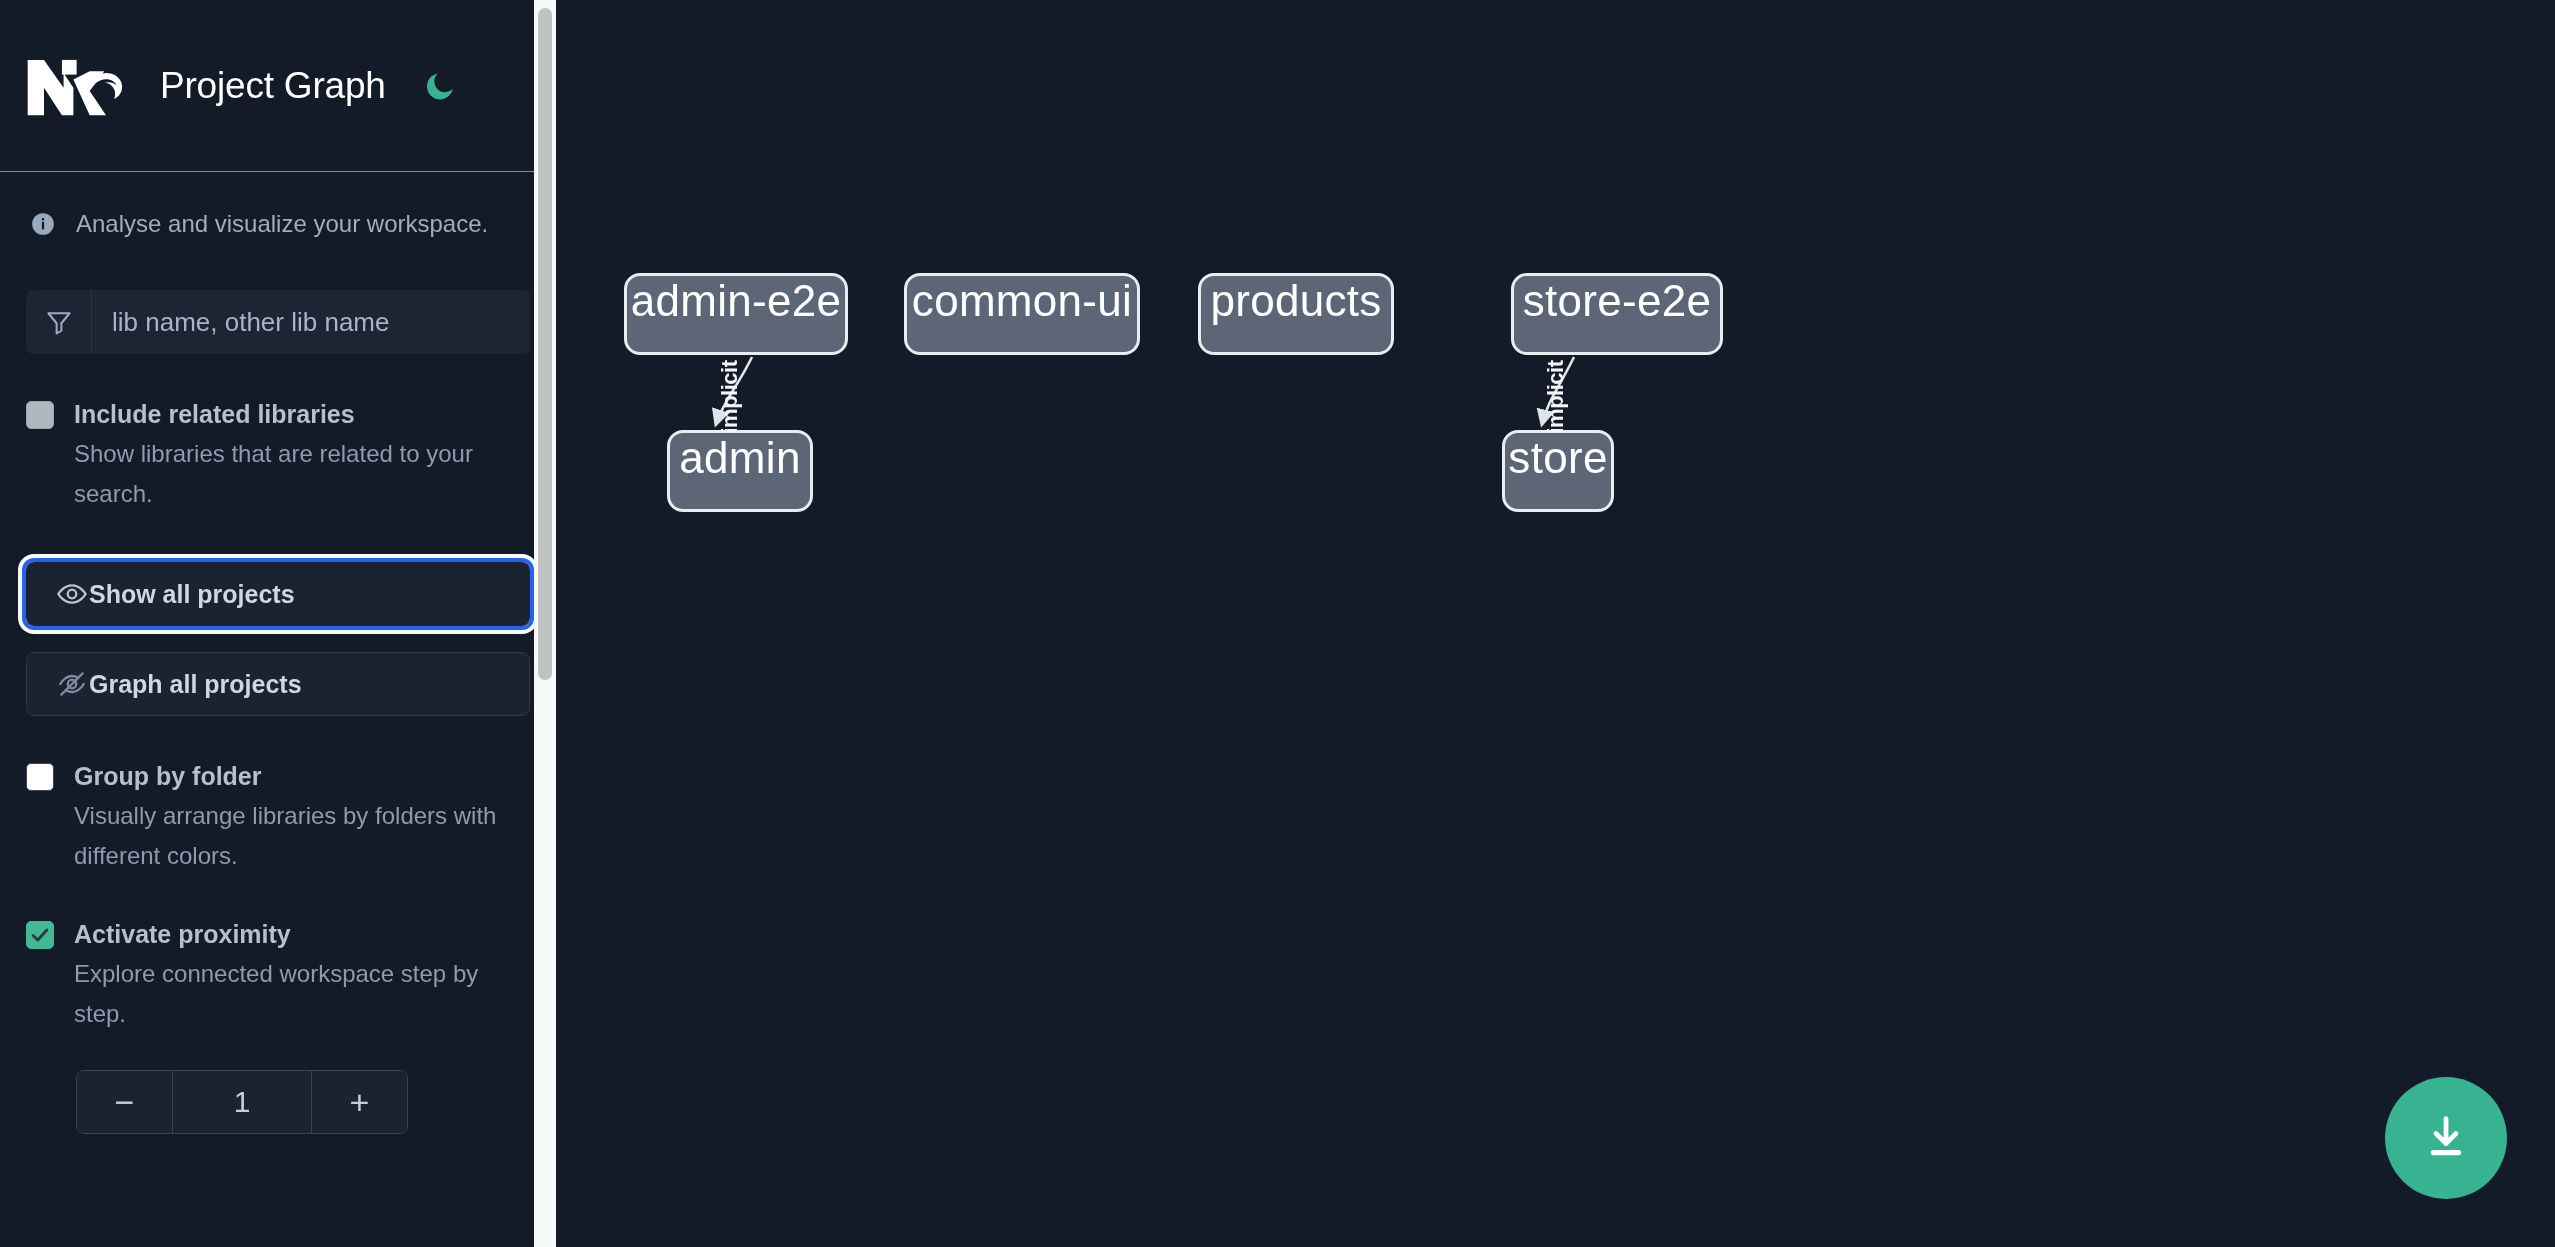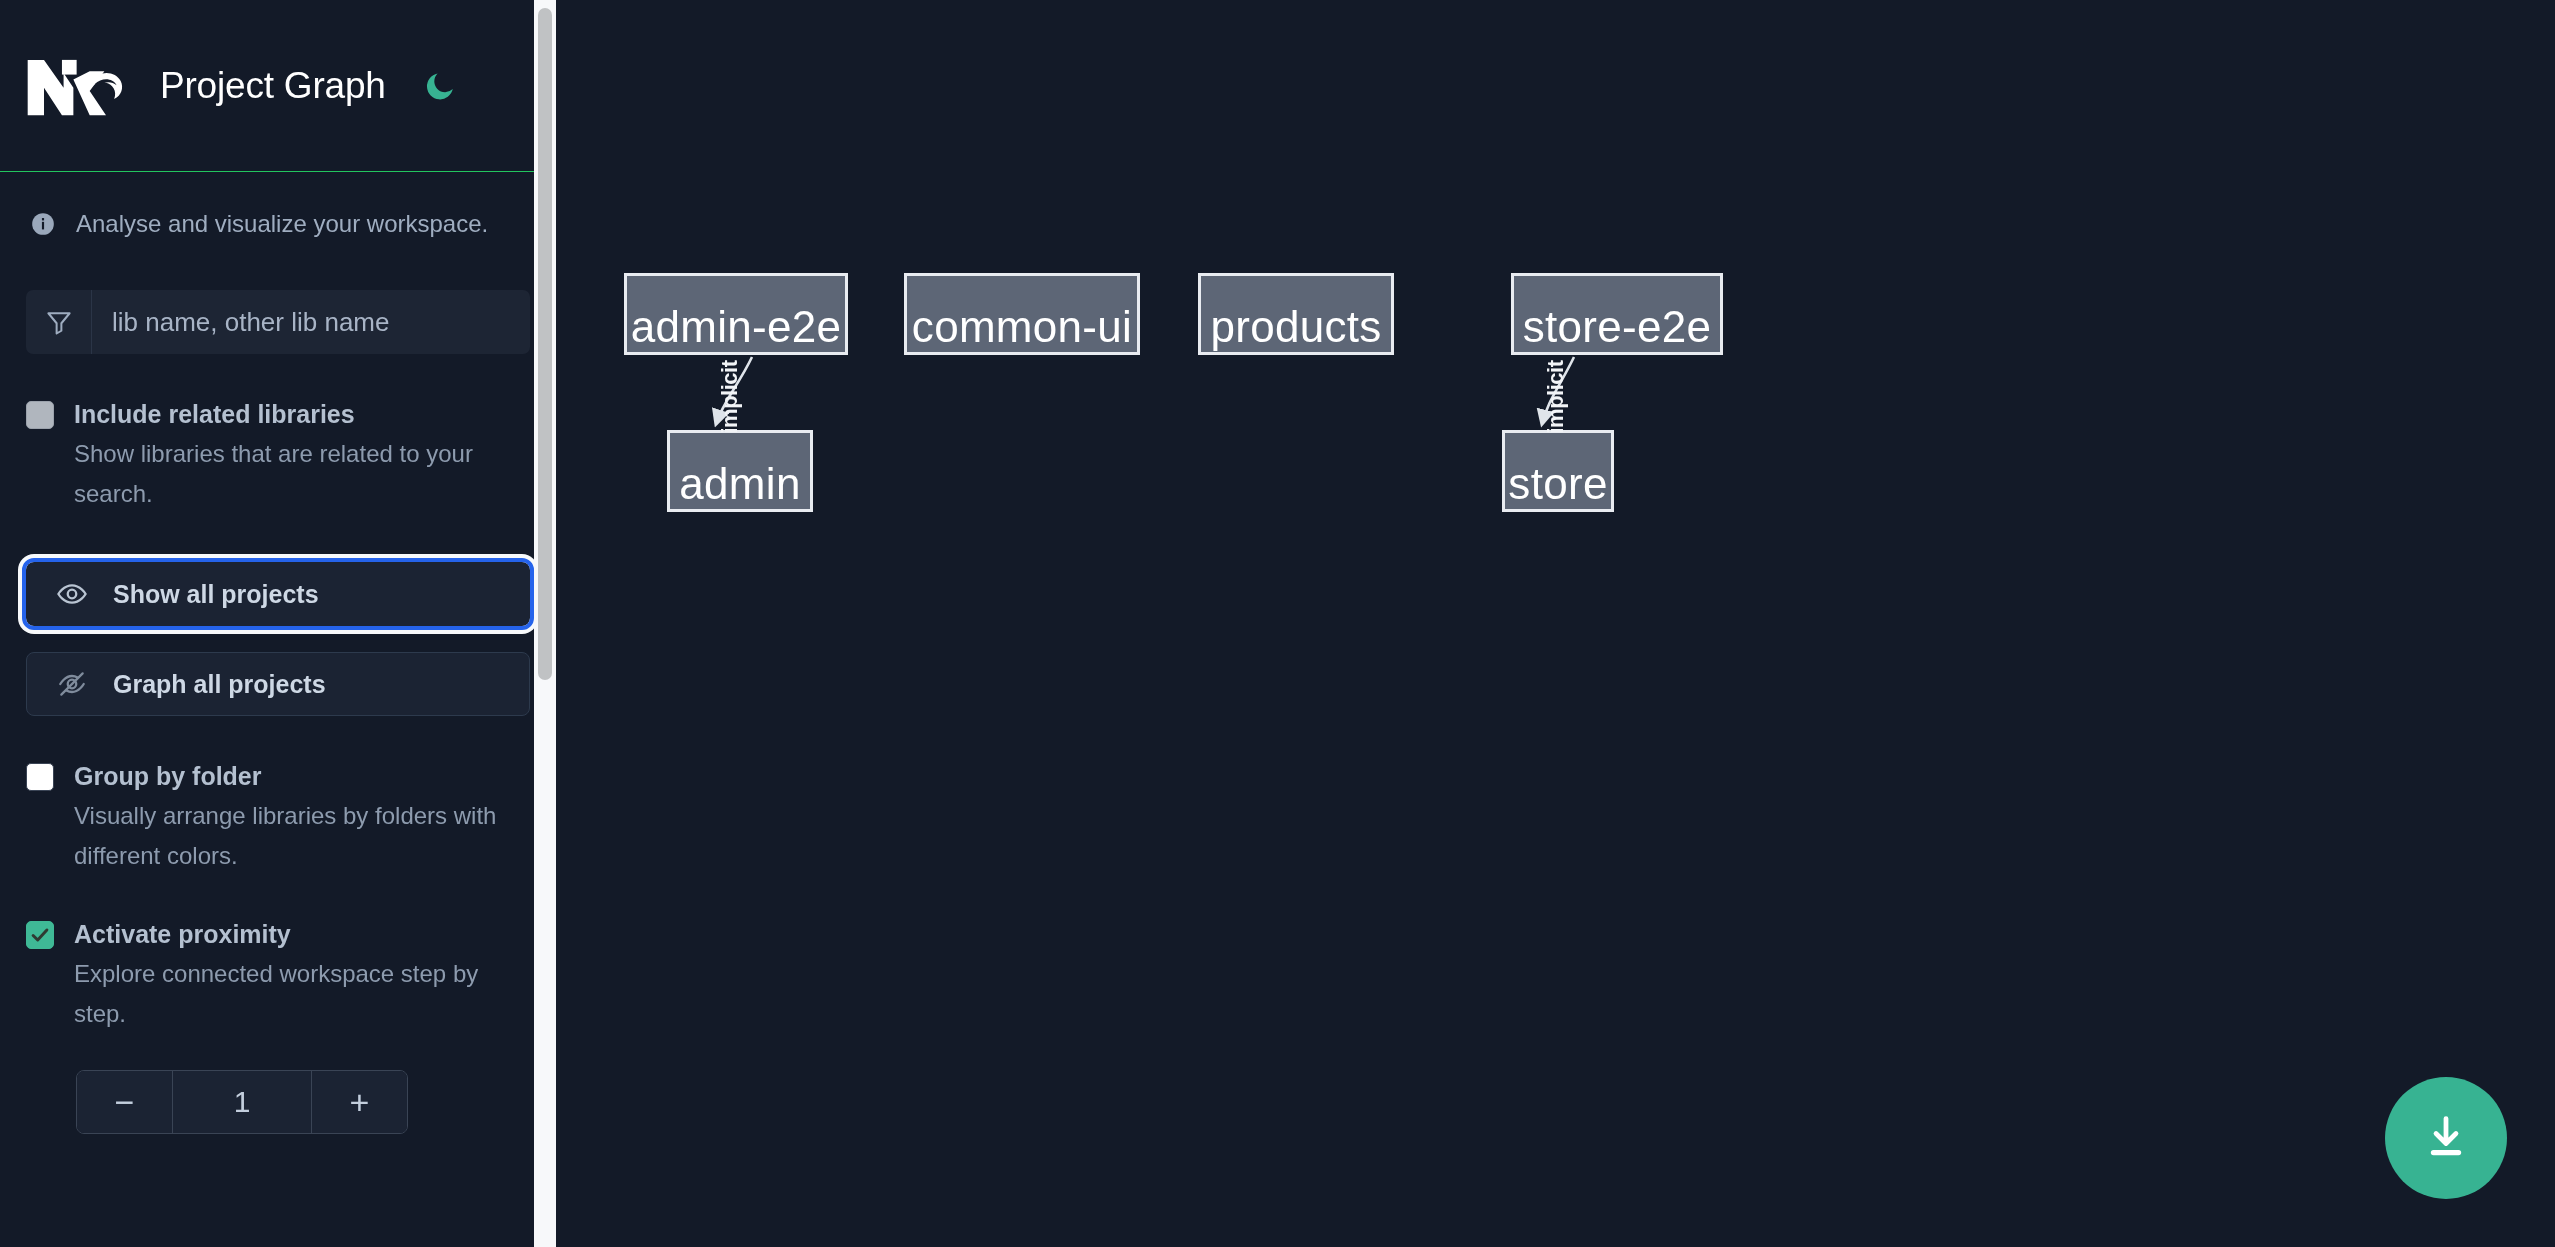--- a/index.html
+++ b/index.html
@@ -107,21 +107,20 @@
     color: #8d9bae; font-size: 24px; line-height: 40px;
     max-width: 440px;
   }
 
   
   .btn-stack { margin-top: 48px; }
   .gbtn {
     position: relative;
     height: 64px; width: 100%;
     display: flex; align-items: center;
-    gap: 24px;
     padding-left: 28px;
     background: #1b2troubled;
     background: #1b2333;
     border: 1px solid #2d out;
     border: 1px solid #2d3purple;
     border: 1px solid #2d3a4d;
     border-radius: 8px;
     color: #ced8e5;
     font-size: 25px; font-weight: 700;
     font-family: "Liberation Sans", sans-serif;
@@ -178,24 +177,24 @@
   
   .graph {
     position: relative;
     flex: 1;
     height: 1247px;
     background: #131a28;
     overflow: hidden;
   }
   .node {
     position: absolute;
-    display: flex; align-items: flex-end; justify-content: center;
+    display: flex; align-items: flex-start; justify-content: center;
     background: #5d6676;
     border: 3px solid #e9ecf1;
-    border-radius: 0;
+    border-radius: 16px;
     color: #ffffff;
     font-size: 44px;
     font-weight: 400;
     letter-spacing: 0.3px;
     white-space: nowrap;
     cursor: pointer;
   }
   .edge-svg {
     position: absolute; top: 0; left: 0;
     width: 100%; height: 100%;

